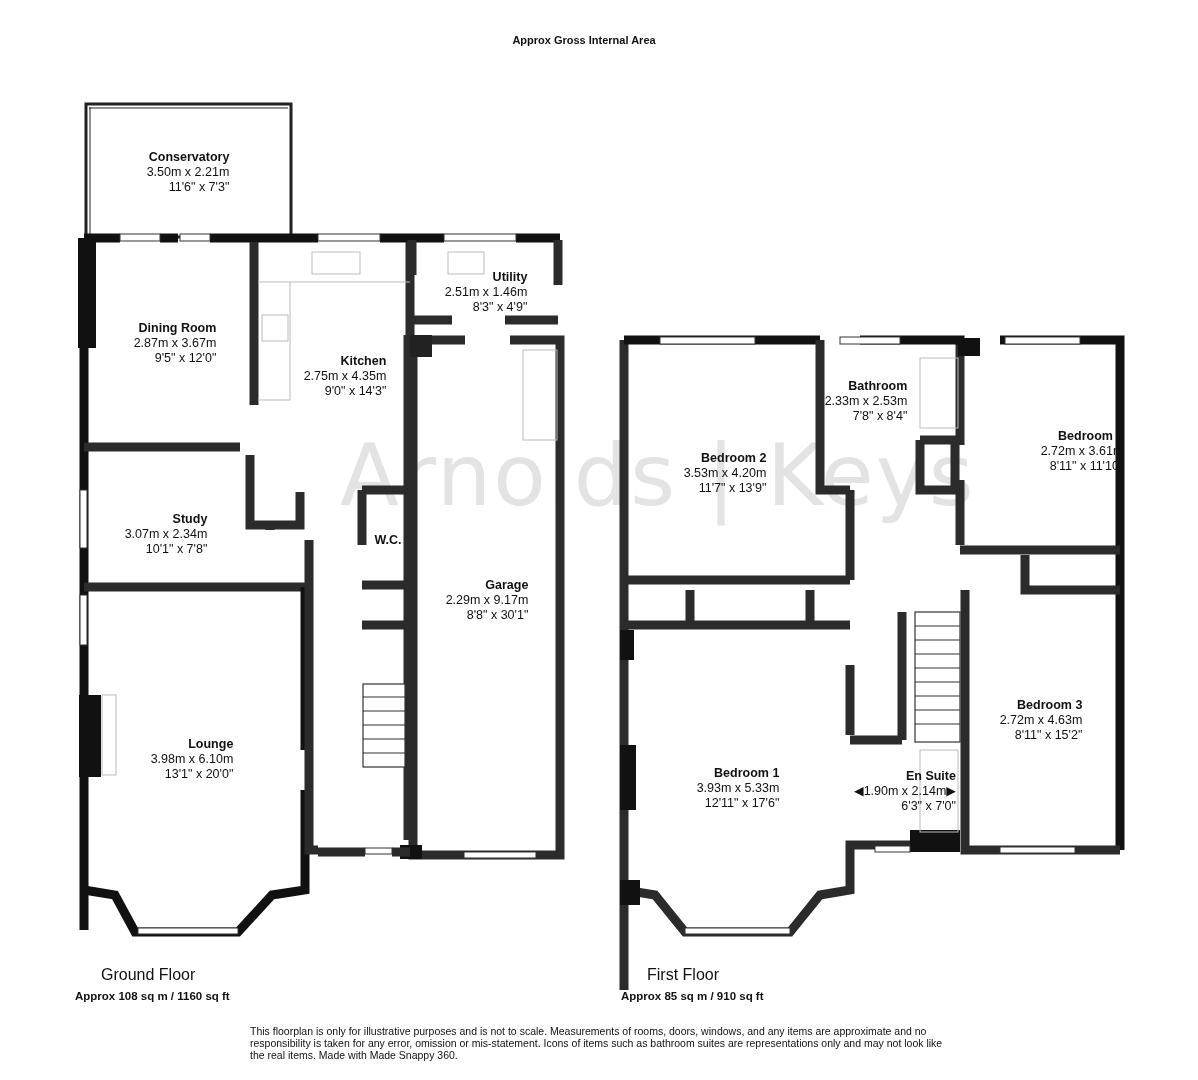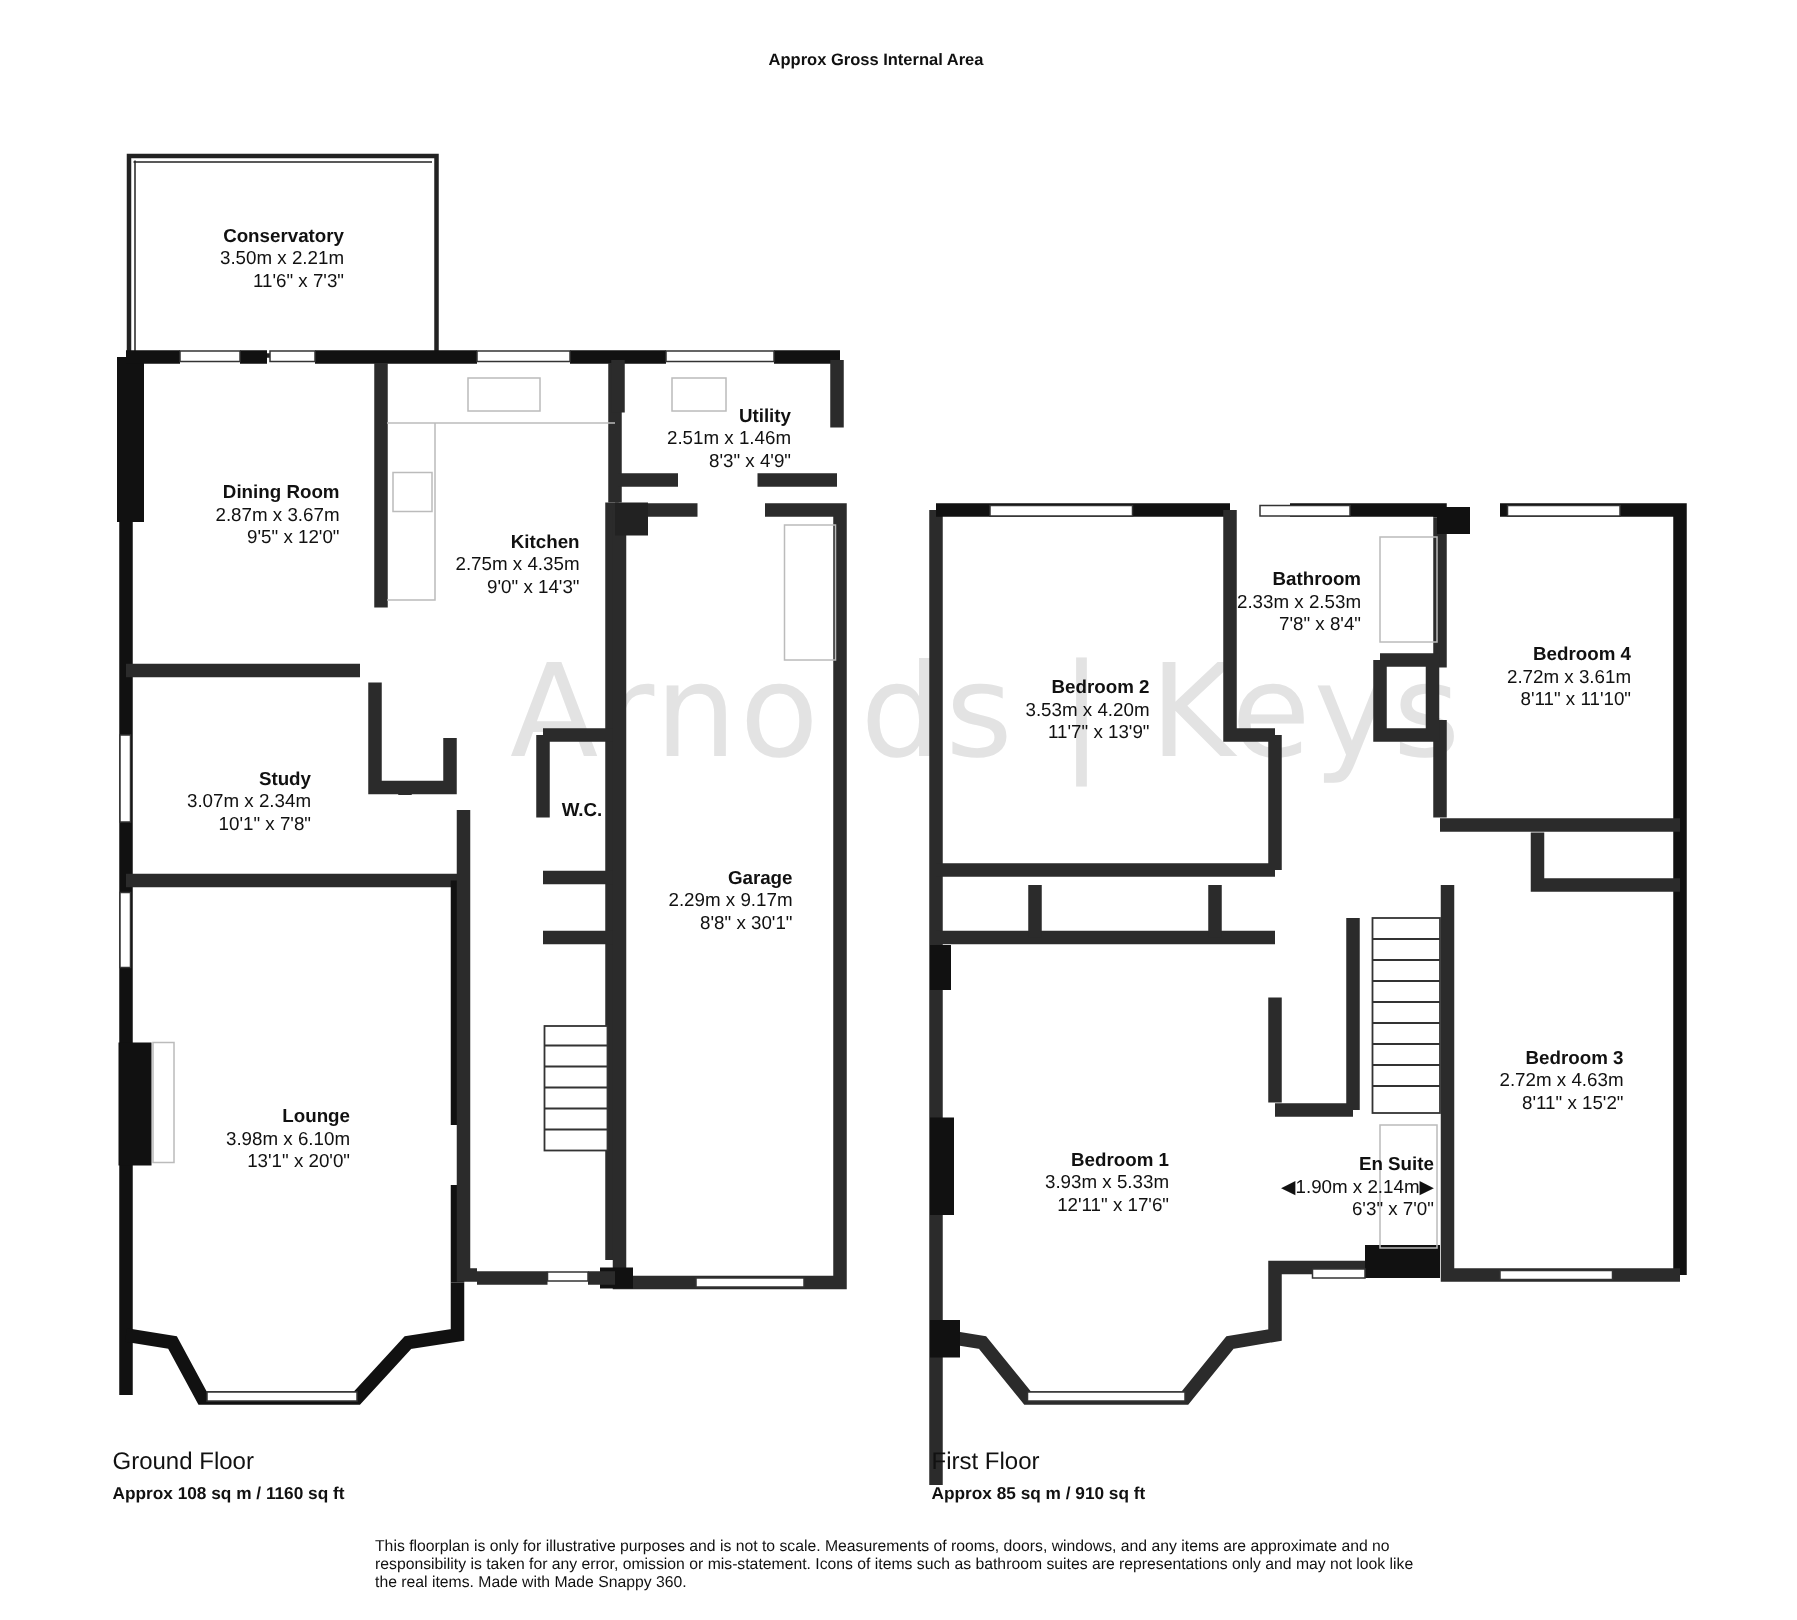--- a/index.html
+++ b/index.html
@@ -2,21 +2,21 @@
 <html><head>
 <meta charset="utf-8">
 <style>
   html,body{margin:0;padding:0;background:#fff;}
   body{width:1198px;height:1080px;position:relative;overflow:hidden;font-family:"Liberation Sans",sans-serif;color:#111;}
   .hdr{position:absolute;left:0;width:1168px;top:34px;text-align:center;font-weight:bold;font-size:11px;line-height:13px;}
   svg.plan{position:absolute;left:0;top:0;}
   .room{position:absolute;text-align:right;font-size:12.5px;line-height:15px;transform:translateX(-50%);white-space:nowrap;}
   .room .nm{font-weight:bold;}
   .floor{position:absolute;}
-  .floor .t{font-size:16px;line-height:20px;}
+  .floor .t{font-size:16px;line-height:20px;margin-left:26px;}
   .floor .a{font-weight:bold;font-size:11.5px;line-height:16px;margin-top:3px;}
   .disc{position:absolute;left:250px;width:700px;top:1025px;text-align:left;font-size:10.5px;line-height:12px;}
   .wm{position:absolute;left:340px;top:425px;font-size:86px;color:#e3e3e3;letter-spacing:2px;white-space:nowrap;font-family:"DejaVu Sans",sans-serif;}
 </style>
 </head>
 <body>
 
 <div class="hdr">
   <div>Approx Gross Internal Area</div>
 </div>
@@ -143,21 +143,21 @@
     <rect x="920" y="358" width="38" height="70"></rect>
     <rect x="920" y="750" width="38" height="82"></rect>
   </g>
 </svg>
 
 <div class="room" style="left:188px;top:150px">
   <div class="nm">Conservatory</div>
   <div>3.50m x 2.21m</div>
   <div>11'6" x 7'3"</div>
 </div>
-<div class="room" style="left:185px;top:321px">
+<div class="room" style="left:175px;top:321px">
   <div class="nm">Dining Room</div>
   <div>2.87m x 3.67m</div>
   <div>9'5" x 12'0"</div>
 </div>
 <div class="room" style="left:345px;top:354px">
   <div class="nm">Kitchen</div>
   <div>2.75m x 4.35m</div>
   <div>9'0" x 14'3"</div>
 </div>
 <div class="room" style="left:486px;top:270px">
@@ -187,21 +187,21 @@
 <div class="room" style="left:725px;top:451px">
   <div class="nm">Bedroom 2</div>
   <div>3.53m x 4.20m</div>
   <div>11'7" x 13'9"</div>
 </div>
 <div class="room" style="left:866px;top:379px">
   <div class="nm">Bathroom</div>
   <div>2.33m x 2.53m</div>
   <div>7'8" x 8'4"</div>
 </div>
-<div class="room" style="left:1046px;top:429px">
+<div class="room" style="left:1082px;top:429px">
   <div class="nm">Bedroom 4</div>
   <div>2.72m x 3.61m</div>
   <div>8'11" x 11'10"</div>
 </div>
 <div class="room" style="left:1041px;top:698px">
   <div class="nm">Bedroom 3</div>
   <div>2.72m x 4.63m</div>
   <div>8'11" x 15'2"</div>
 </div>
 <div class="room" style="left:738px;top:766px">

